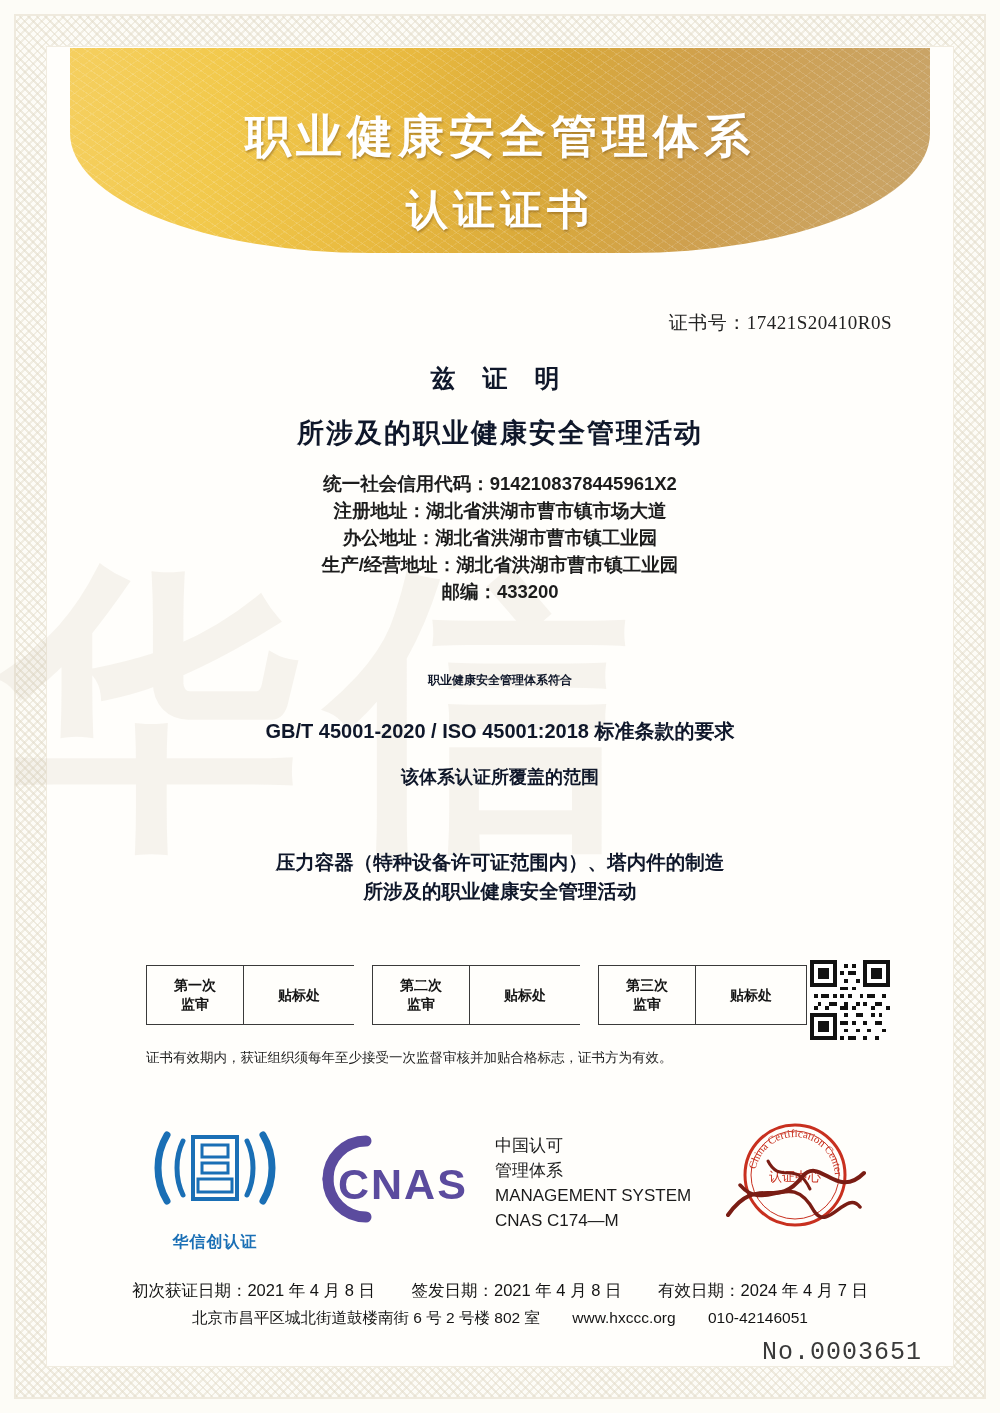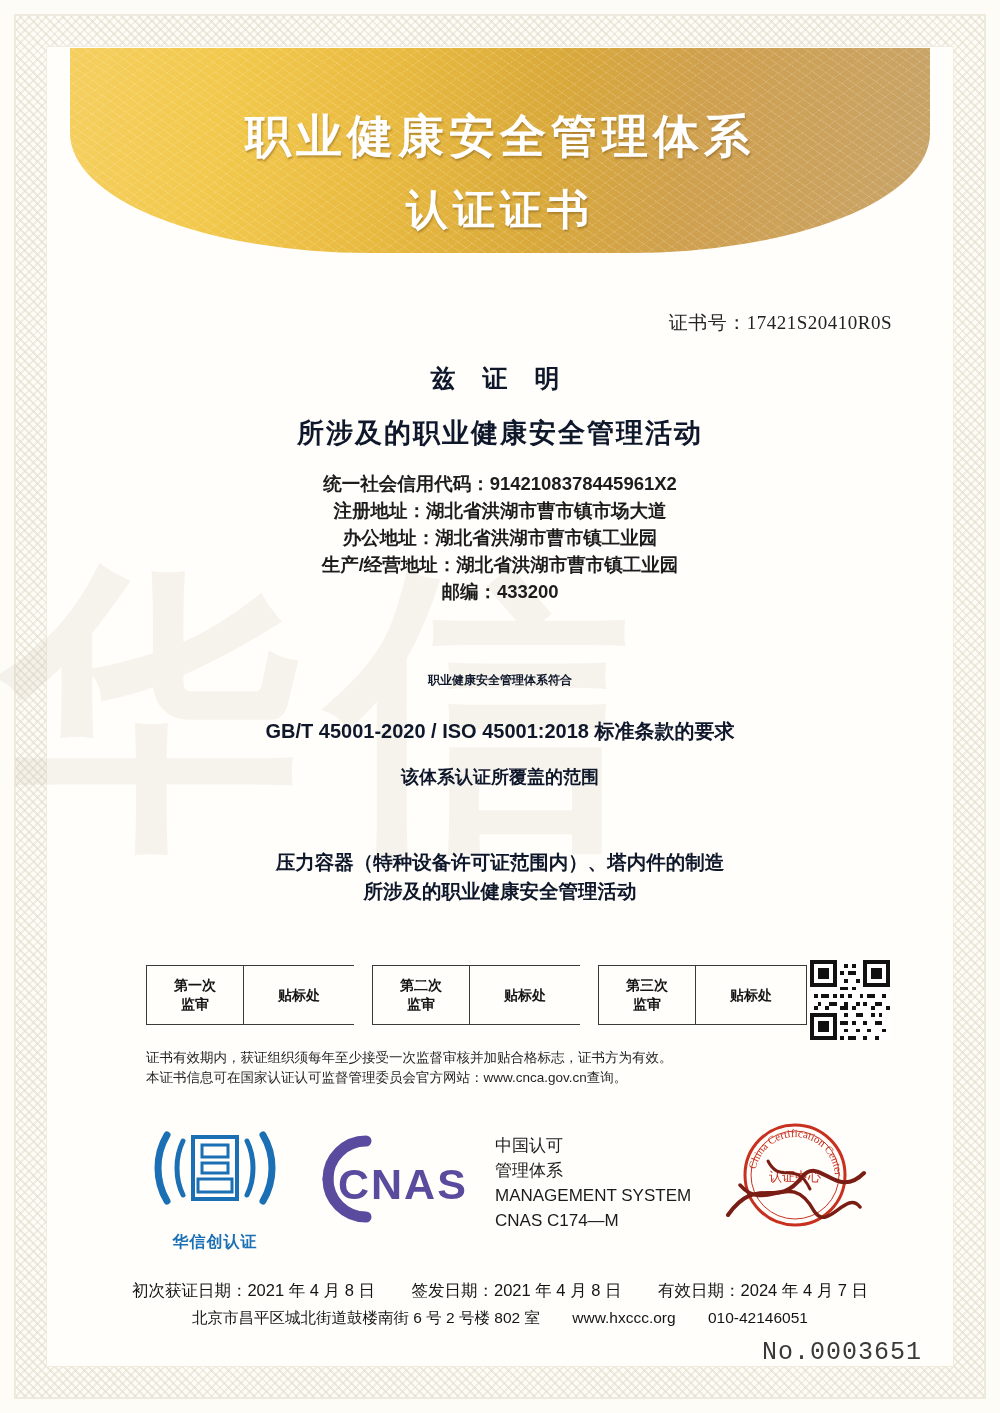--- a/index.html
+++ b/index.html
@@ -385,21 +385,20 @@
         <rect x="8" y="20" width="1" height="1"></rect>
           <rect x="10" y="20" width="2" height="1"></rect>
         <rect x="14" y="20" width="1" height="1"></rect>
           <rect x="17" y="20" width="1" height="1"></rect>
       </g>
     </svg>
   </div>
 
   <div class="notes">
     <div>证书有效期内，获证组织须每年至少接受一次监督审核并加贴合格标志，证书方为有效。</div>
-    <div>本证书信息可在国家认证认可监督管理委员会官方网站：www.cnca.gov.cn查询。</div>
   </div>
 
   <div class="logo-row">
 
     <div class="hx-logo">
       <svg class="hx-mark" viewBox="0 0 124 92">
         <path d="M14 14 C2 34, 2 60, 14 80" fill="none" stroke="#1a6fb5" stroke-width="7" stroke-linecap="round"></path>
         <path d="M110 14 C122 34, 122 60, 110 80" fill="none" stroke="#1a6fb5" stroke-width="7" stroke-linecap="round"></path>
         <path d="M30 20 C22 36, 22 58, 30 74" fill="none" stroke="#1a6fb5" stroke-width="5" stroke-linecap="round"></path>
         <path d="M94 20 C102 36, 102 58, 94 74" fill="none" stroke="#1a6fb5" stroke-width="5" stroke-linecap="round"></path>

